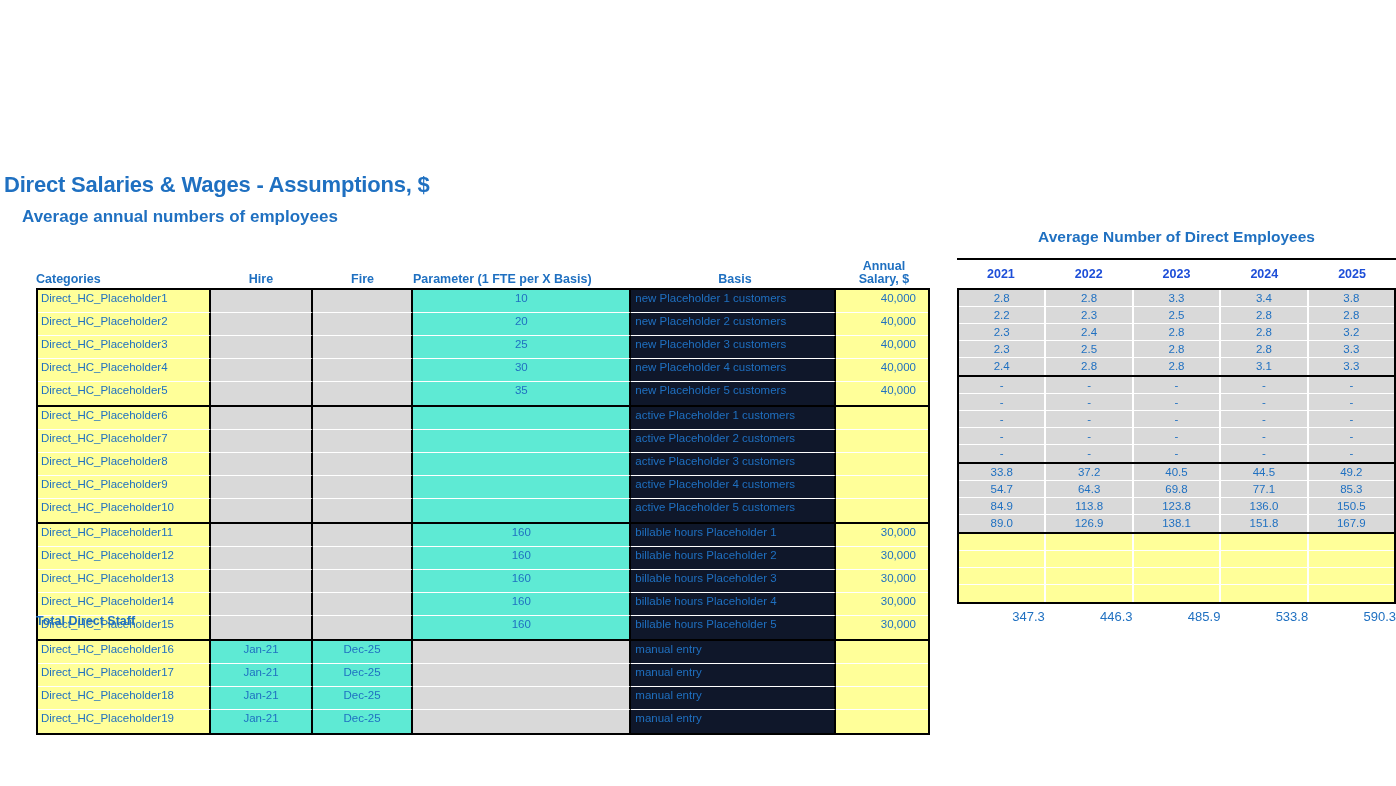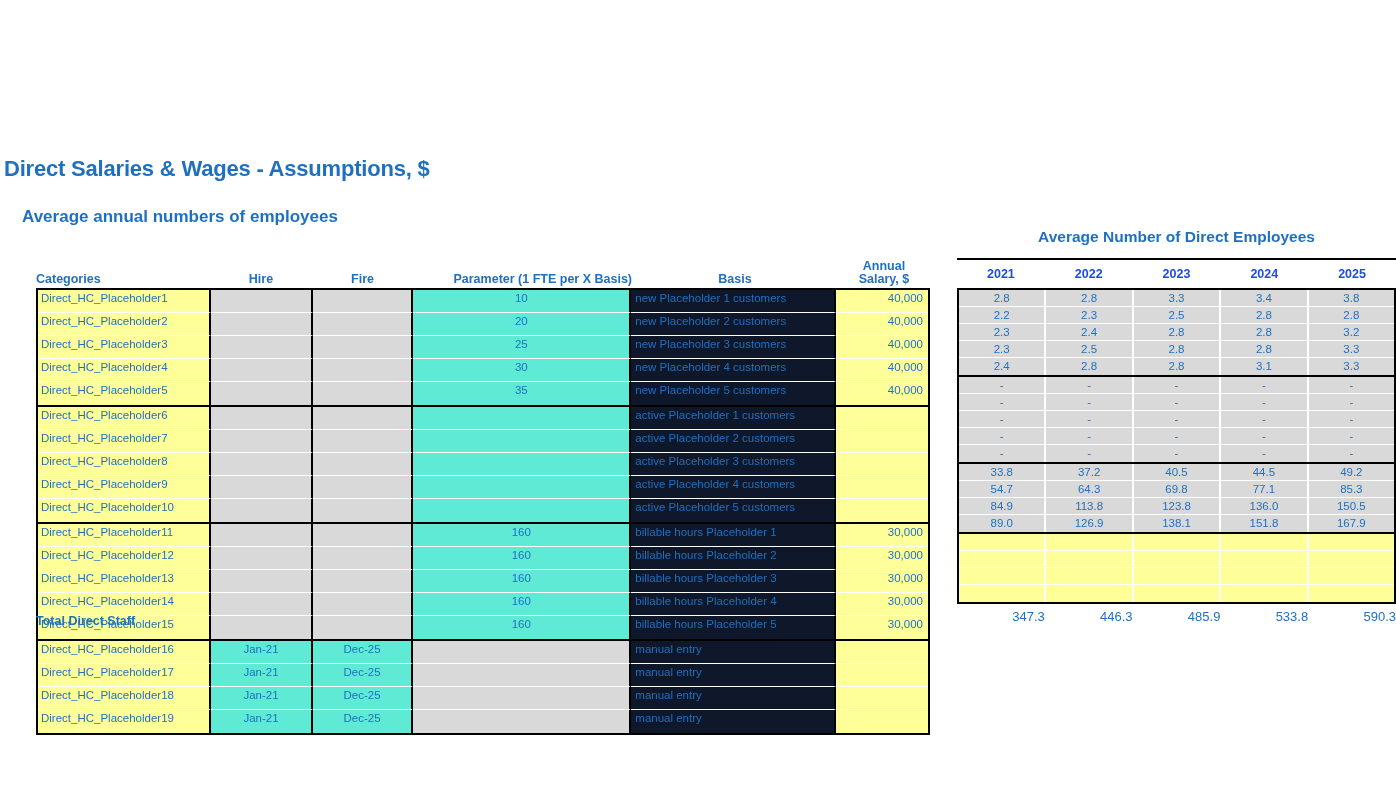--- a/index.html
+++ b/index.html
@@ -10,21 +10,21 @@
   body {
     width: 1396px;
     height: 786px;
     position: relative;
     font-family: "Liberation Sans", sans-serif;
     overflow: hidden;
   }
   .page-title {
     position: absolute;
     left: 4px;
-    top: 156px;
+    top: 172px;
     font-size: 22px;
     font-weight: bold;
     color: #1F70C1;
     letter-spacing: -0.2px;
     white-space: nowrap;
   }
   .section-title {
     position: absolute;
     left: 22px;
     top: 207px;
@@ -50,21 +50,21 @@
     font-size: 12.5px;
     font-weight: bold;
     color: #1F70C1;
     line-height: 13px;
     padding-bottom: 2px;
     box-sizing: border-box;
   }
   .hc-categories { width: 174px; text-align: left; }
   .hc-hire       { width: 102px; text-align: center; }
   .hc-fire       { width: 101px; text-align: center; }
-  .hc-param      { width: 219px; text-align: right; }
+  .hc-param      { width: 219px; text-align: left; }
   .hc-basis      { width: 206px; text-align: center; }
   .hc-salary     { width: 92px;  text-align: center; }
 
   .lt-body {
     border: 2px solid #000;
     border-top: 2px solid #000;
     box-sizing: border-box;
   }
   .grp {
     border-bottom: 2px solid #000;
@@ -84,21 +84,21 @@
     border-bottom: 1px solid #ffffff;
     border-right: 2px solid #000;
   }
   .grp .row:last-child .cell { border-bottom: none; }
   .cell.last { border-right: none; }
   .c-cat    { width: 174px; padding-left: 3px; text-align: left;   background: #FFFF99; }
   .c-hire   { width: 102px; text-align: center; }
   .c-fire   { width: 101px; text-align: center; }
   .c-param  { width: 219px; text-align: center; padding-right: 0px; }
   .c-basis  { width: 206px; padding-left: 4px; text-align: left; background: #0f172a; }
-  .c-sal    { width: 92px;  text-align: right; padding-right: 5px; background: #FFFF99; }
+  .c-sal    { width: 92px;  text-align: right; padding-right: 12px; background: #FFFF99; }
   .bg-gray  { background: #D9D9D9; }
   .bg-yel   { background: #5eead4; }
 
   .total-row {
     position: absolute;
     left: 36px;
     top: 614px;
     font-size: 12.5px;
     font-weight: bold;
     color: #1F70C1;

